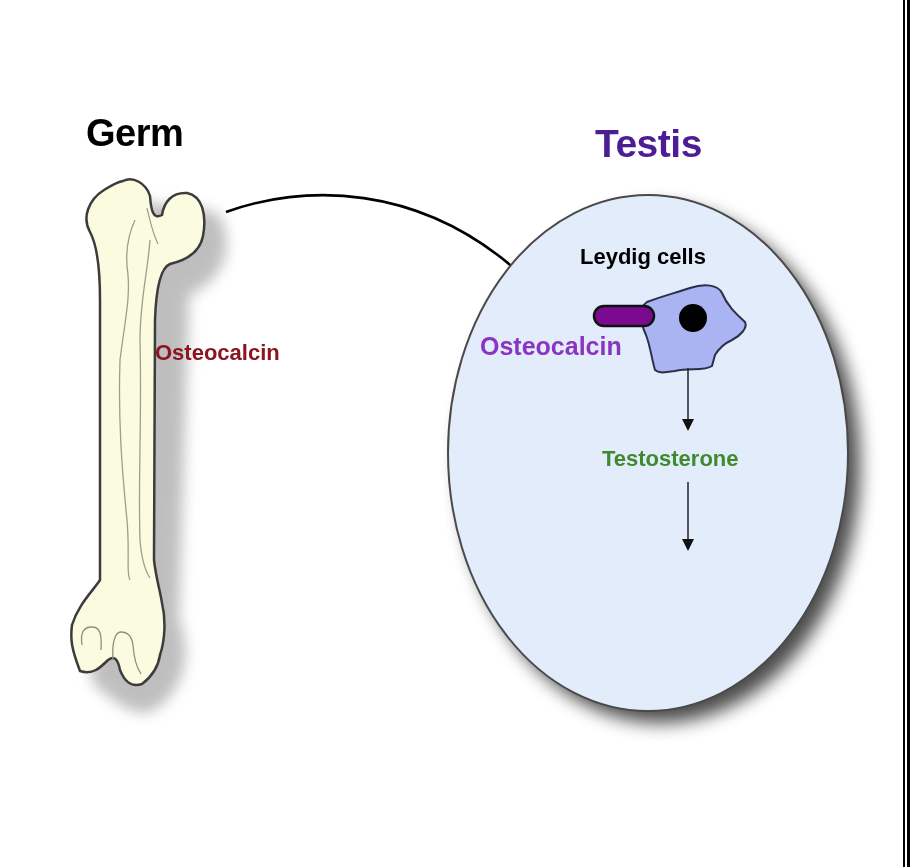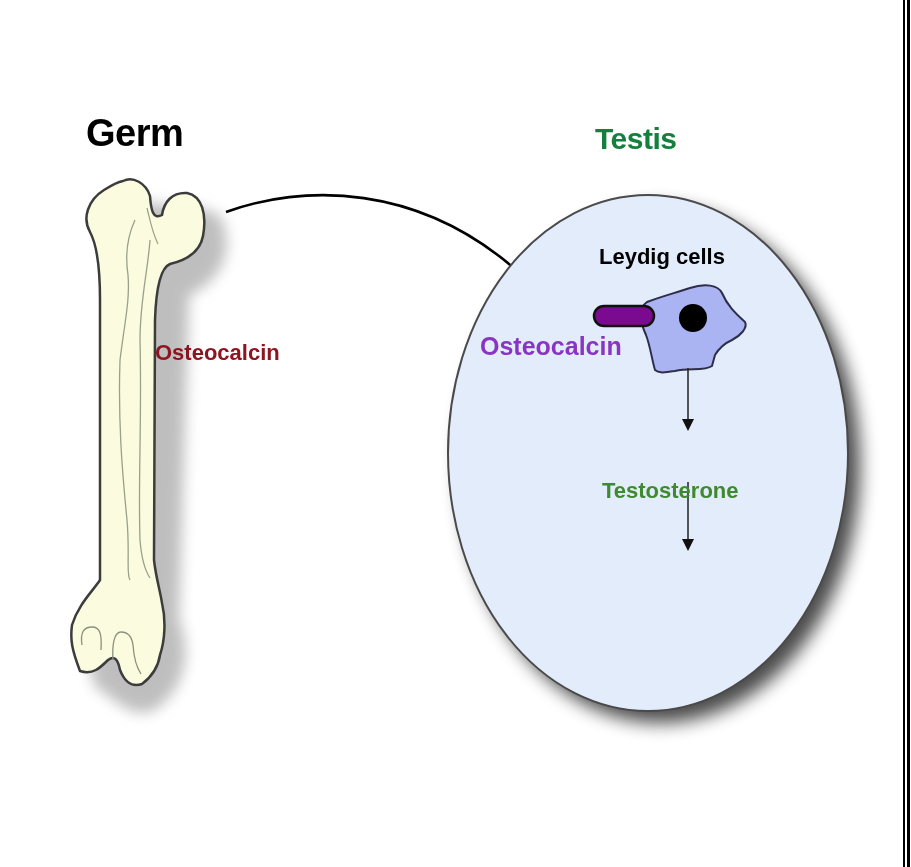--- a/index.html
+++ b/index.html
@@ -1,22 +1,22 @@
 <!DOCTYPE html>
 <html><head>
 <meta charset="utf-8">
 <style>
   html, body { margin: 0; padding: 0; background: #ffffff; }
   body { width: 911px; height: 867px; position: relative; overflow: hidden; font-family: "Liberation Sans", sans-serif; }
   #canvas { position: absolute; left: 0; top: 0; width: 911px; height: 867px; }
   .lbl { position: absolute; font-family: "Liberation Sans", sans-serif; font-weight: bold; white-space: nowrap; }
   #bone-title { left: 86px; top: 112px; font-size: 38px; color: #000; letter-spacing: -0.5px; }
-  #testis-title { left: 595px; top: 122px; font-size: 30px; color: #15803d; letter-spacing: -0.5px; }
+  #testis-title { left: 595px; top: 122px; font-size: 39px; color: #4c1d95; letter-spacing: -0.5px; }
   #osteocalcin-label { left: 155px; top: 340px; font-size: 22px; color: #8b1520; }
-  #leydig-label { left: 599px; top: 244px; font-size: 22px; color: #000; }
+  #leydig-label { left: 580px; top: 244px; font-size: 22px; color: #000; }
   #receptor-label { left: 480px; top: 333px; font-size: 25px; color: #8a35c2; line-height: 27px; text-align: center; }
   #testosterone-label { left: 602px; top: 446px; font-size: 22px; color: #3f8a2e; }
   #outcome-label { left: 528px; top: 566px; font-size: 22px; color: #000; line-height: 29px; text-align: center; }
   .line { display: block; }
 </style>
 </head>
 <body>
 
 <svg id="canvas" width="911" height="867" viewBox="0 0 911 867" xmlns="http://www.w3.org/2000/svg">
   <defs>
@@ -67,15 +67,15 @@
   <line x1="688" y1="482" x2="688" y2="548" stroke="#222" stroke-width="1.5" marker-end="url(#arrowSmall)"></line>
 </svg>
 
 <div class="lbl" id="bone-title">Germ</div>
 <div class="lbl" id="testis-title">Testis</div>
 <div class="lbl" id="osteocalcin-label" style="color: rgb(139, 21, 32);">Osteocalcin</div>
 <div class="lbl" id="leydig-label">Leydig cells</div>
 <div class="lbl" id="receptor-label" style="color: rgb(138, 53, 194);">
   <span class="line">Osteocalcin</span>
 </div>
-<div class="lbl" id="testosterone-label" style="color: rgb(63, 138, 46); margin-top: 32px;">Testosterone</div>
+<div class="lbl" id="testosterone-label" style="color: rgb(63, 138, 46);">Testosterone</div>
 <div class="lbl" id="outcome-label">
 </div>
 
 </body></html>

